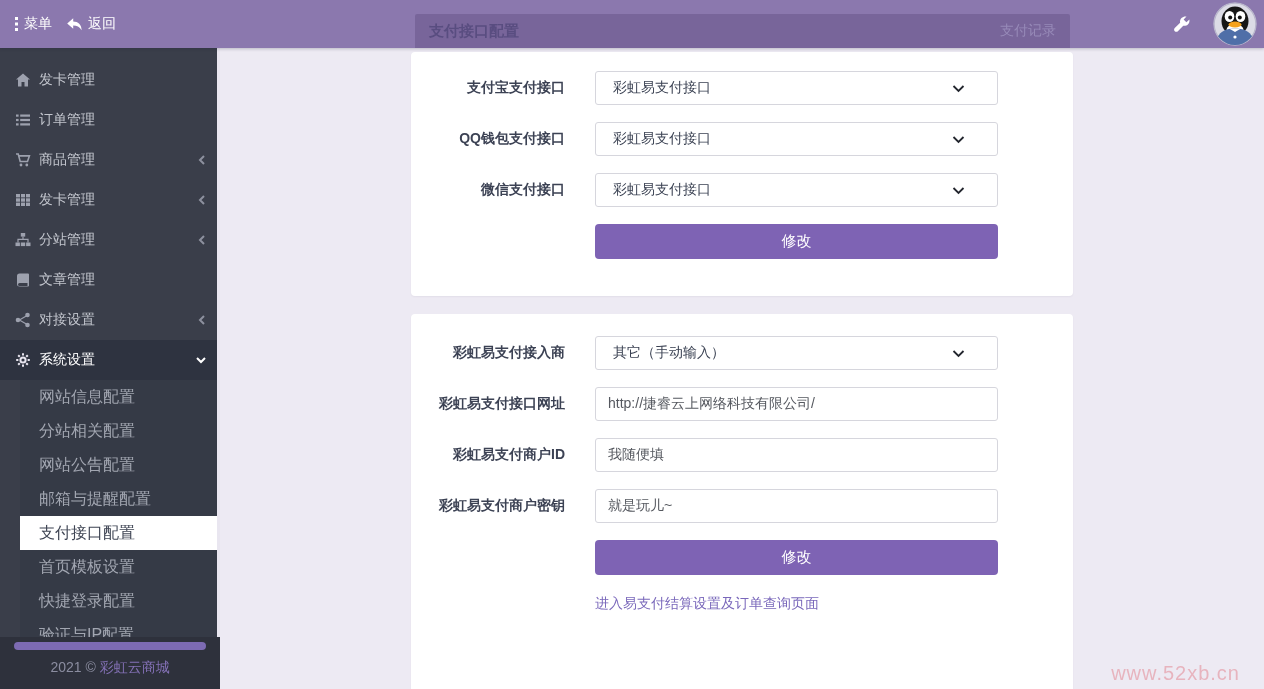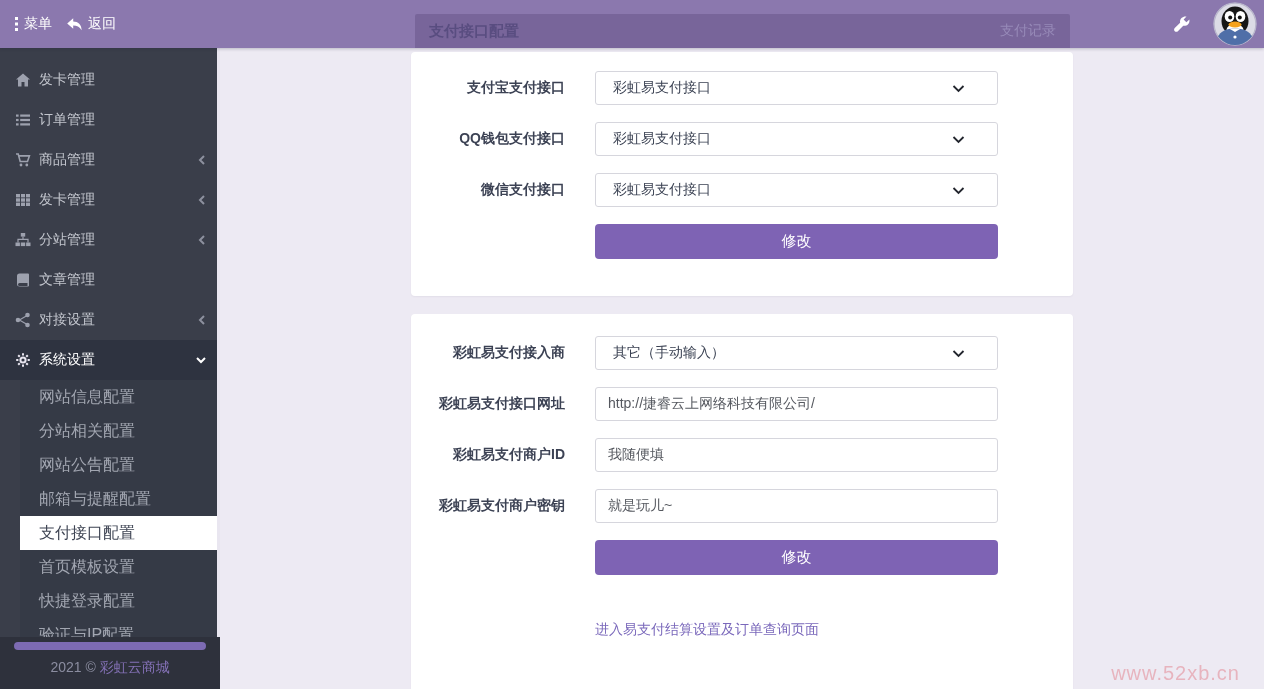--- a/index.html
+++ b/index.html
@@ -83,21 +83,21 @@
   .text-input {
     width:100%; height:34px; border:1px solid #d6d6dd; border-radius:3px;
     padding:6px 12px; font-size:14px; color:#55585f; outline:none;
     font-family:"Liberation Sans","DejaVu Sans",sans-serif;
   }
   .btn-primary {
     display:block; width:403px; height:35px; margin-left:184px; margin-top:0;
     background:#7e63b4; border:none; border-radius:4px; color:#fff; font-size:15px;
     cursor:pointer; font-family:"Liberation Sans","DejaVu Sans",sans-serif;
   }
-  .after-link { display:inline-block; margin-left:184px; margin-top:46px; color:#7a68bb; font-size:14px; text-decoration:none; cursor:pointer; }
+  .after-link { display:inline-block; margin-left:184px; margin-top:20px; color:#7a68bb; font-size:14px; text-decoration:none; cursor:pointer; }
   .watermark {
     position:absolute; right:24px; bottom:4px; z-index:30; pointer-events:none;
     font-size:20px; font-weight:normal; letter-spacing:1px; color:rgba(224,104,116,.42);
   }
   svg { display:block; }
 </style>
 </head>
 <body>
 
 <div class="header">

